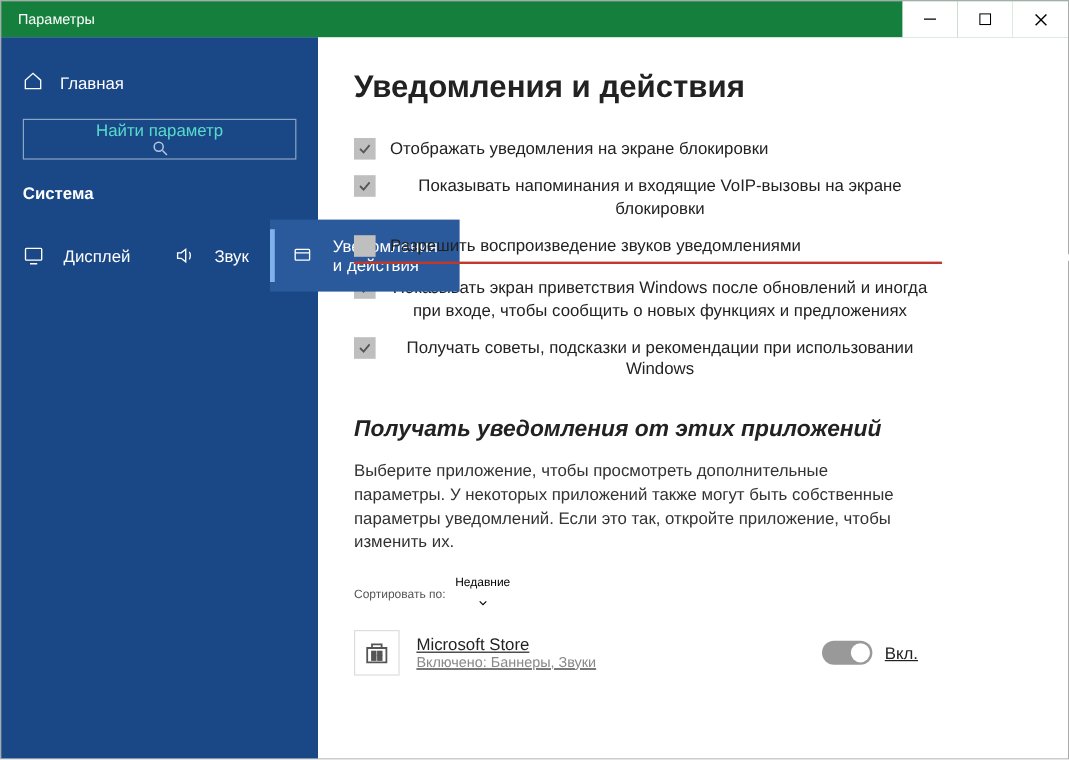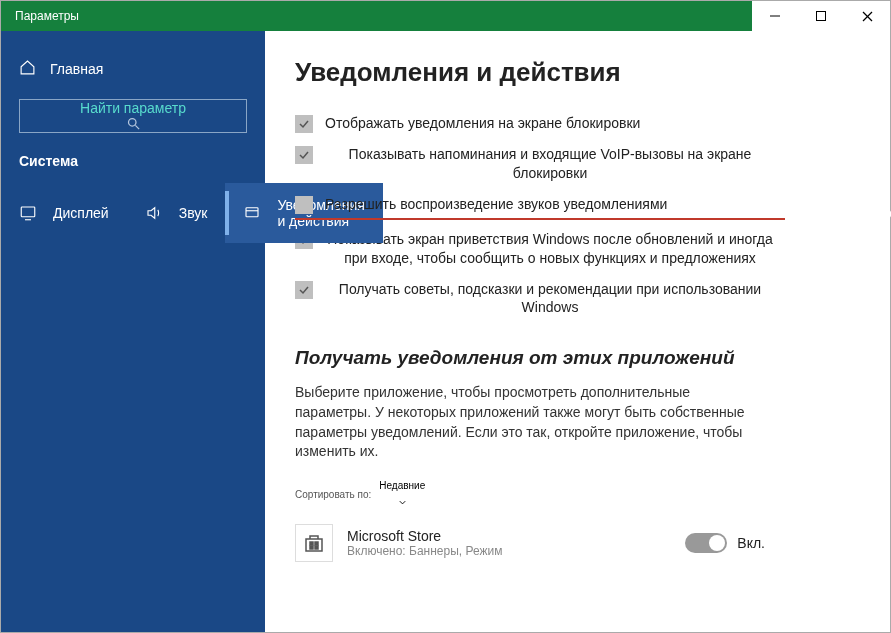--- a/index.html
+++ b/index.html
@@ -141,20 +141,21 @@
   .subtext { font-size:14px; line-height:1.4; max-width:470px; color:#333; }
 
   .sort-row { display:flex; align-items:center; gap:8px; font-size:10px; color:#555; margin:18px 0 14px 0;}
   .sort-link { color:#000; display:flex; align-items:center; gap:6px;flex-direction:column;}
 
   .app-row {
     display:flex;
     align-items:center;
     gap:14px;
     max-width:470px;
+    text-decoration:underline;
   }
   .app-icon {
     width:38px; height:38px;
     background:#fff;
     border:1px solid #ddd;
     display:flex; align-items:center; justify-content:center;
   }
   .app-info { flex:1; }
   .app-name { font-size:14px; color:#222; }
   .app-meta { font-size:12px; color:#888; }
@@ -372,21 +373,21 @@
               <path d="M4 8h16v12H4z"></path>
               <path d="M8 8V5h8v3"></path>
               <rect x="8" y="11" width="3" height="3" fill="#555"></rect>
               <rect x="13" y="11" width="3" height="3" fill="#555"></rect>
               <rect x="8" y="15" width="3" height="3" fill="#555"></rect>
               <rect x="13" y="15" width="3" height="3" fill="#555"></rect>
             </svg>
         </div>
         <div class="app-info">
           <div class="app-name">Microsoft Store</div>
-          <div class="app-meta">Включено: Баннеры, Режим</div>
+          <div class="app-meta">Включено: Баннеры, Звуки</div>
         </div>
         <div class="toggle-wrap">
           <div class="toggle"></div>
           <span>Вкл.</span>
         </div>
       </div>
     </div>
   </div>
 </div>
 

